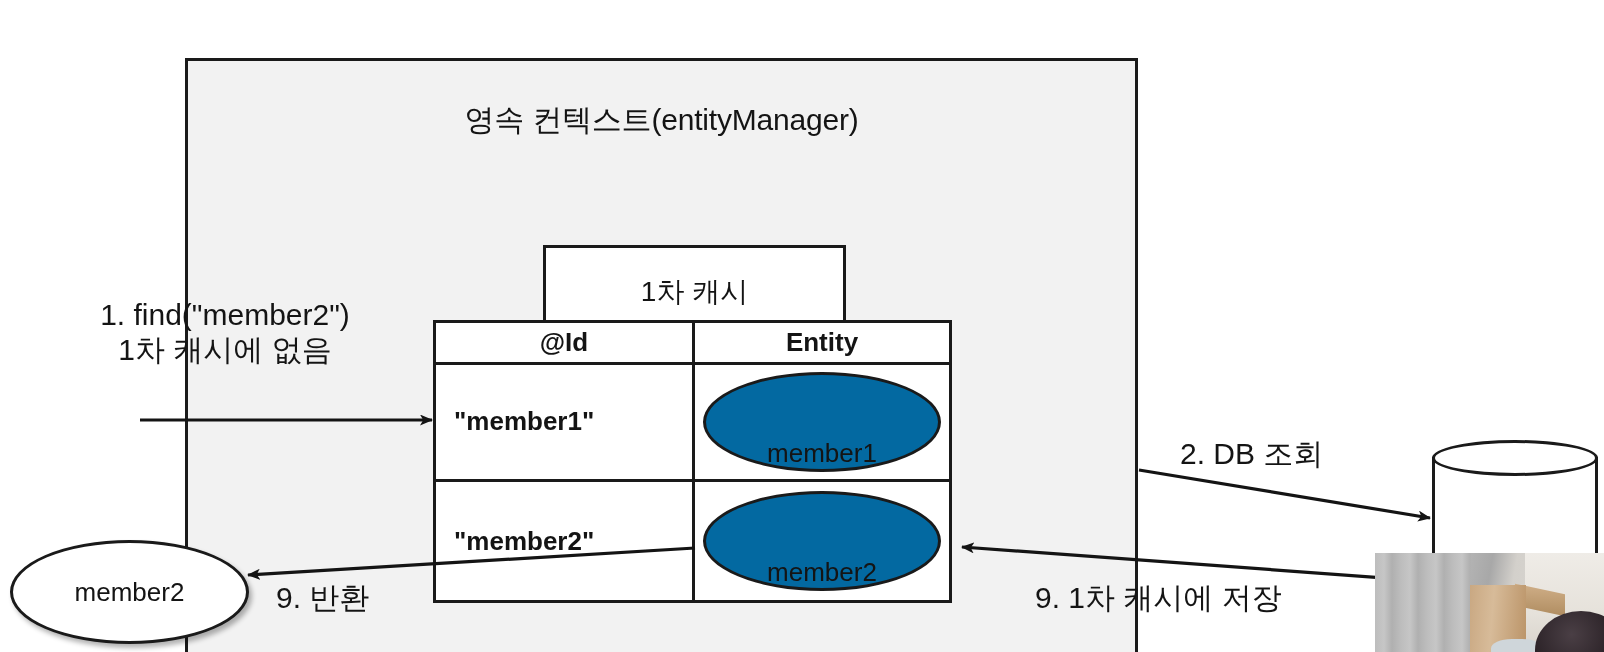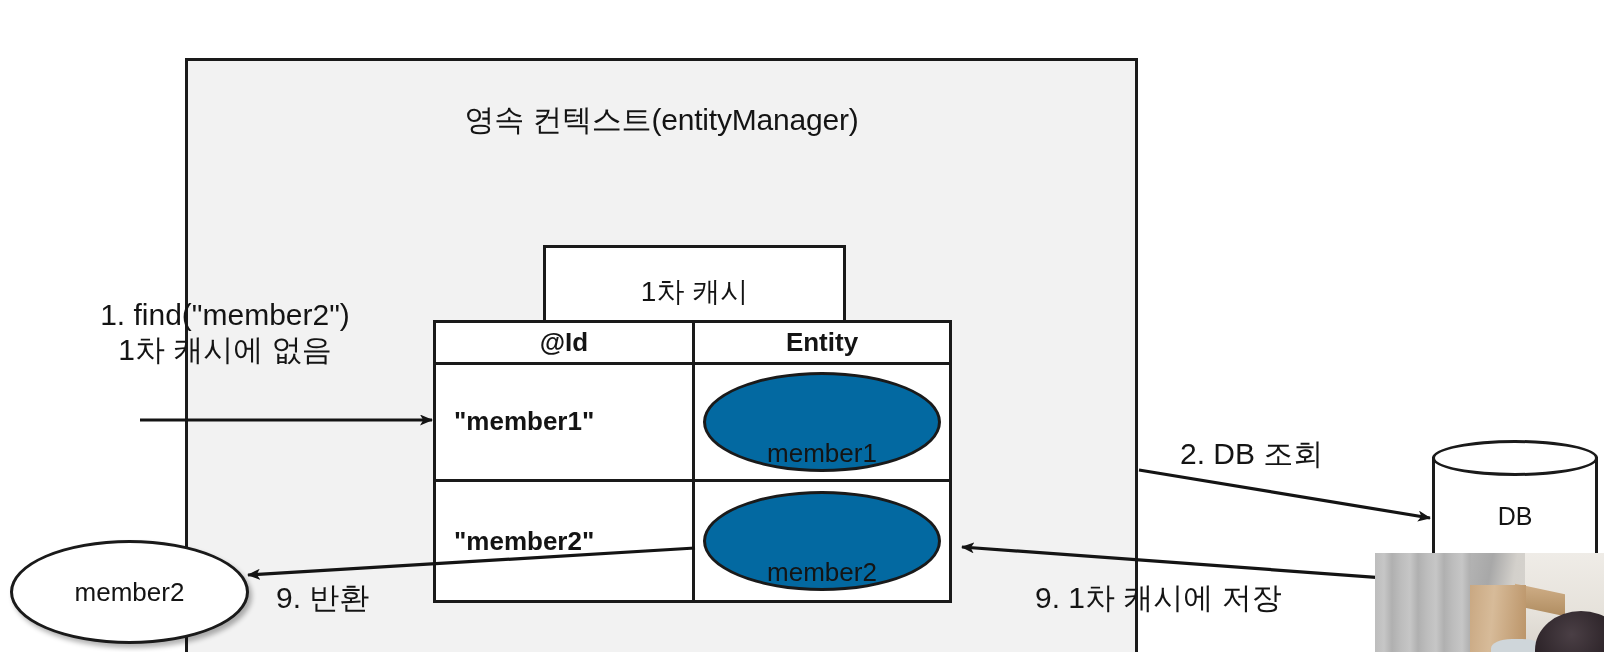--- a/index.html
+++ b/index.html
@@ -295,21 +295,20 @@
     </div>
   </div>
 
   <div id="returned-entity">
     <span>member2</span>
   </div>
 
   <div id="db-cylinder">
     <div class="cyl-body"></div>
     <div class="cyl-top"></div>
-    <div id="db-label">DB</div>
   </div>
 
   <div class="annot" id="annot-find">1. find("member2")
 1차 캐시에 없음</div>
   <div class="annot" id="annot-db-query">2. DB 조회</div>
   <div class="annot" id="annot-store">9. 1차 캐시에 저장</div>
   <div class="annot" id="annot-return">9. 반환</div>
 
   <svg id="arrow-layer" viewBox="0 0 1604 652" xmlns="http://www.w3.org/2000/svg">
     <defs>

